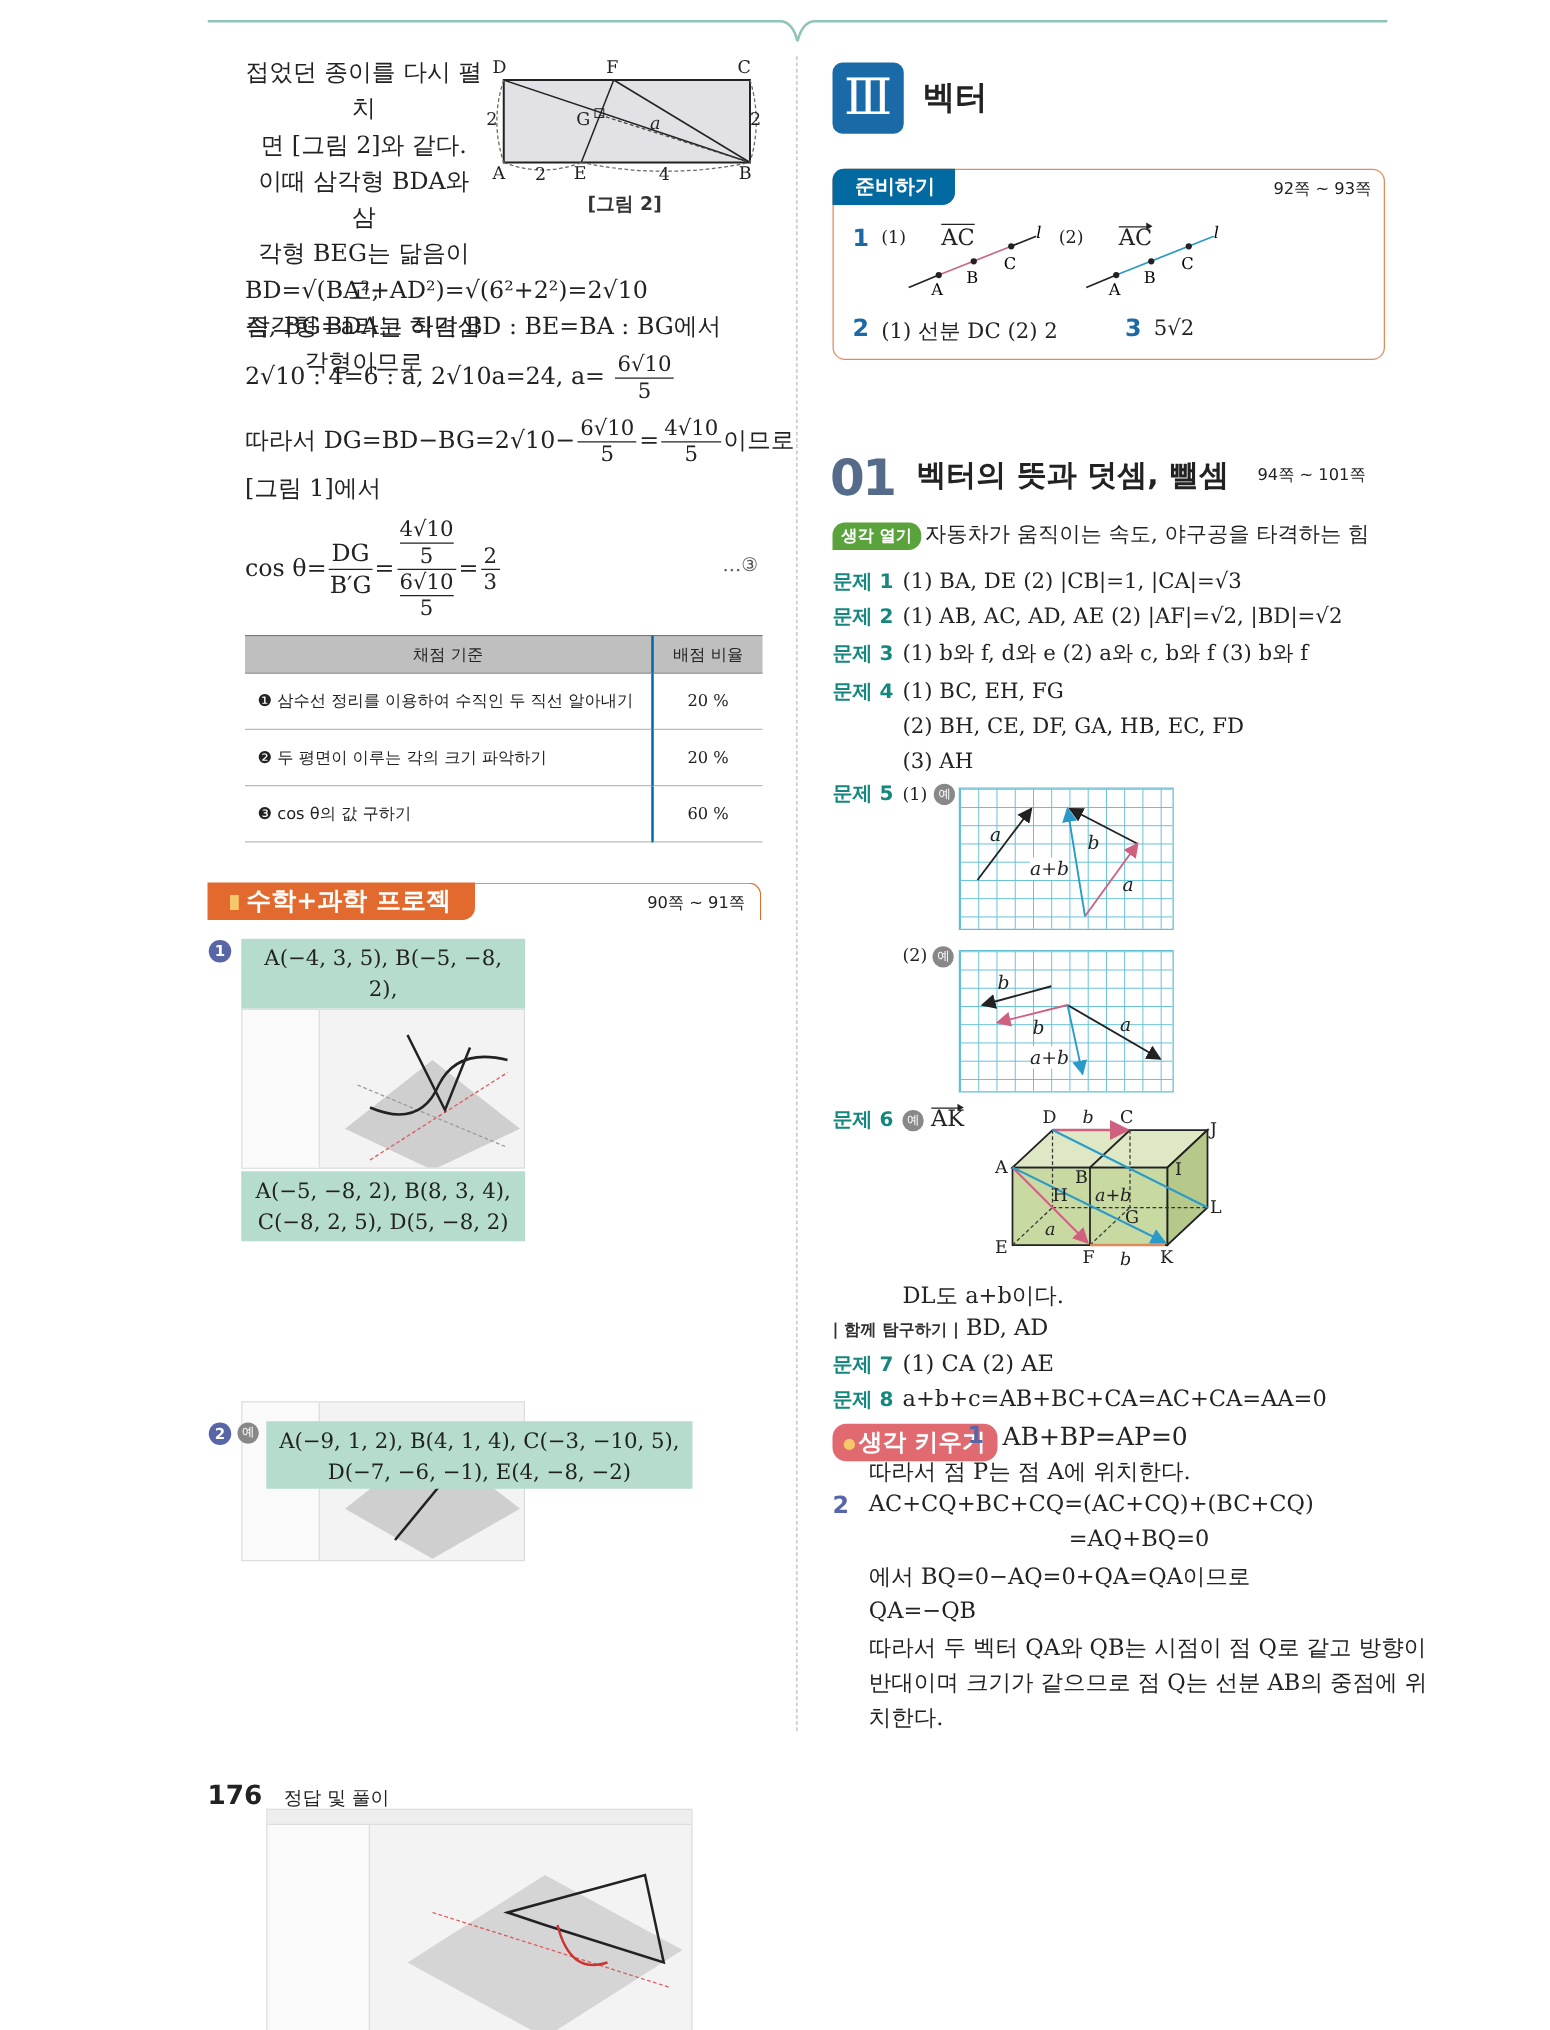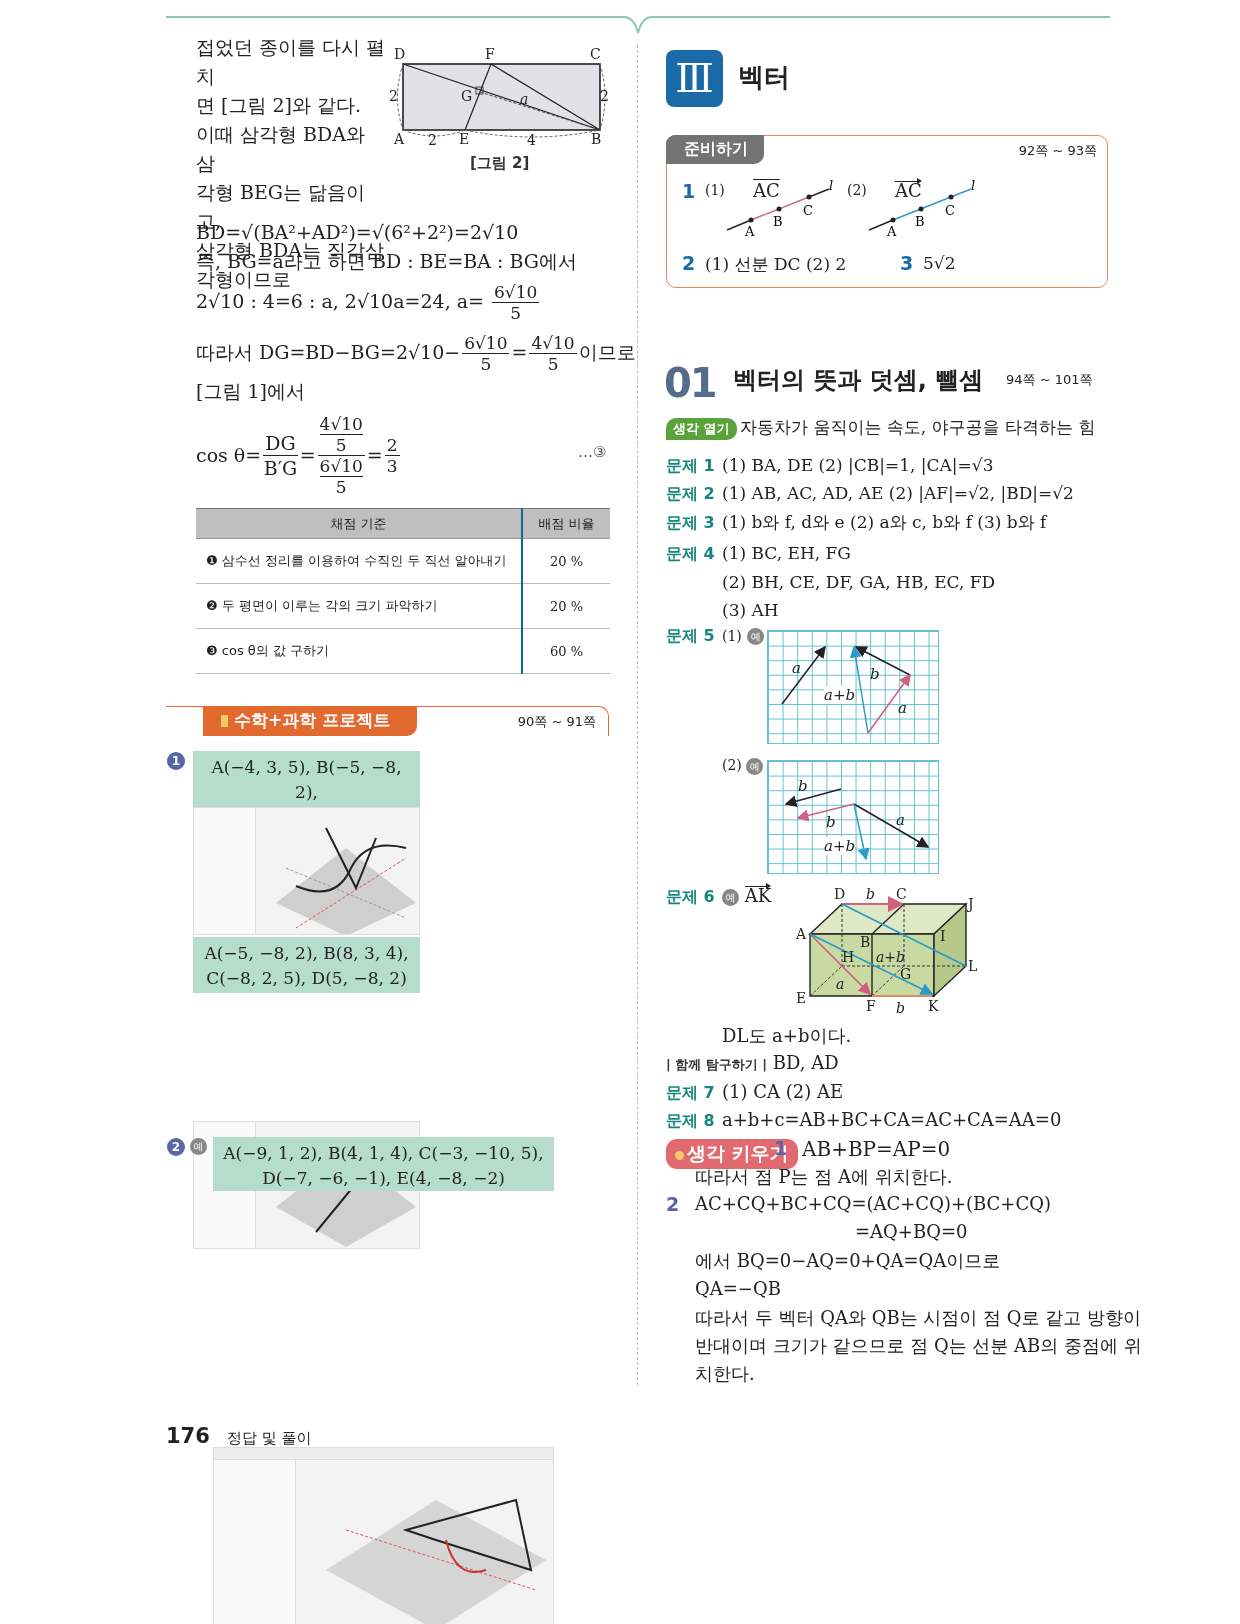--- a/index.html
+++ b/index.html
@@ -30,21 +30,21 @@
 <body>
 
 <svg class="abs" style="left:166px;top:8px" width="944" height="30">
   <line x1="0" y1="9" x2="458" y2="9" stroke="#8fc4b8" stroke-width="2"></line>
   <path d="M458 9 Q468 9 472 25 Q476 9 486 9" fill="none" stroke="#8fc4b8" stroke-width="2"></path>
   <line x1="486" y1="9" x2="944" y2="9" stroke="#8fc4b8" stroke-width="2"></line>
 </svg>
 
 <div class="abs" style="left:637px;top:45px;width:0;height:1340px;border-left:1.5px dashed #bbb"></div>
 
-<div class="abs body-text" style="left:196px;top:33px;width:190px;">
+<div class="abs body-text" style="left:196px;top:44px;width:190px;text-align:center;">
   <div>접었던 종이를 다시 펼치</div>
   <div>면 [그림 2]와 같다.</div>
   <div>이때 삼각형 BDA와 삼</div>
   <div>각형 BEG는 닮음이고,</div>
   <div>삼각형 BDA는 직각삼</div>
   <div>각형이므로</div>
 </div>
 
 <div class="abs" style="left:388px;top:44px;width:225px;height:140px;">
   <svg width="225" height="110">
@@ -136,21 +136,21 @@
     <td class="pct">20 %</td>
   </tr>
   <tr>
     <td>❸ cos θ의 값 구하기</td>
     <td class="pct">60 %</td>
   </tr>
 </tbody>
   </table>
 
 <div class="abs" style="left:166px;top:706px;width:443px;height:30px;border-top:1.5px solid #e36a2e;border-right:1.5px solid #e36a2e;border-top-right-radius:10px;">
-  <div class="abs sans" style="left:0;top:-1px;width:214px;height:30px;background:#e36a2e;color:#fff;border-radius:0 0 10px 0;font-weight:bold;font-size:17px;line-height:29px;padding-left:18px;margin-left:37px;">
+  <div class="abs sans" style="left:0;top:-1px;width:214px;height:30px;background:#e36a2e;color:#fff;border-radius:0 0 10px 0;font-weight:bold;font-size:20px;line-height:29px;padding-left:18px;">
     <span style="display:inline-block;width:7px;height:12px;background:#f7c86b;margin-right:6px;vertical-align:-1px"></span><span>수학+과학 프로젝트</span>
   </div>
   <span class="abs sans" style="right:12px;top:6px;font-size:13px">90쪽 ~ 91쪽</span>
 </div>
 
 <span class="abs num-badge" style="left:167px;top:752px">1</span>
 <div class="abs coord-box" style="left:193px;top:751px;width:227px;height:56px">
   <div>A(−4, 3, 5), B(−5, −8, 2),</div>
   <div>C(4, 3, 4), D(5, −8, 2)</div>
 </div>
@@ -191,21 +191,21 @@
     <line x1="50" y1="70" x2="240" y2="130" stroke="#d55" stroke-dasharray="3,2"></line>
     <path d="M110 70 L220 40 L235 110 L140 80 Z" fill="none" stroke="#222" stroke-width="2"></path>
     <path d="M150 80 Q160 120 190 110" fill="none" stroke="#c33" stroke-width="2"></path>
   </svg>
 </div>
 
 <div class="abs" style="left:666px;top:50px;width:57px;height:57px;background:#1a6aa8;border-radius:8px;color:#fff;font-size:40px;text-align:center;line-height:57px;font-family:'DejaVu Serif',serif;">Ⅲ</div>
 <div class="abs sans" style="left:738px;top:60px;font-size:26px;font-weight:bold">벡터</div>
 
 <div class="abs" style="left:666px;top:135px;width:442px;height:153px;border:1.5px solid #e08c5a;border-radius:10px;">
-  <div class="abs sans" style="left:-1px;top:-1px;width:98px;height:29px;background:#737373;color:#fff;font-size:16px;font-weight:bold;line-height:28px;padding-left:18px;border-radius:9px 0 10px 0">준비하기</div>
+  <div class="abs sans" style="left:-1px;top:-1px;width:98px;height:29px;background:#0369a1;color:#fff;font-size:16px;font-weight:bold;line-height:28px;padding-left:18px;border-radius:9px 0 10px 0">준비하기</div>
   <span class="abs sans" style="right:10px;top:6px;font-size:13px">92쪽 ~ 93쪽</span>
   <span class="abs sans" style="left:15px;top:44px;font-size:19px;font-weight:bold;color:#1a6aa8">1</span>
   <span class="abs" style="left:38px;top:46px;font-size:14px">(1)</span>
   <span class="abs ov" style="left:86px;top:44px;font-size:18px">AC</span>
   <svg class="abs" style="left:58px;top:44px" width="110" height="56">
     <line x1="2" y1="50" x2="26" y2="40" stroke="#222" stroke-width="1.4"></line>
     <line x1="26" y1="40" x2="84" y2="17" stroke="#c96a8a" stroke-width="1.4"></line>
     <line x1="84" y1="17" x2="104" y2="9" stroke="#222" stroke-width="1.4"></line>
     <circle cx="26" cy="40" r="2.5" fill="#222"></circle>
       <circle cx="54" cy="29" r="2.5" fill="#222"></circle>

